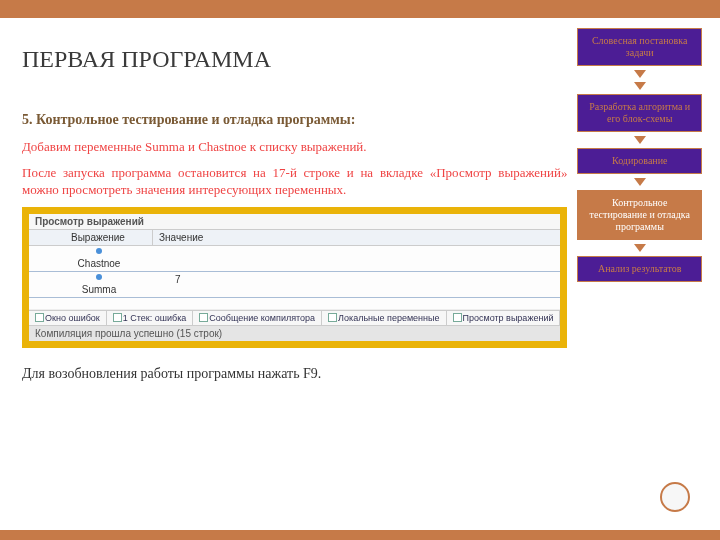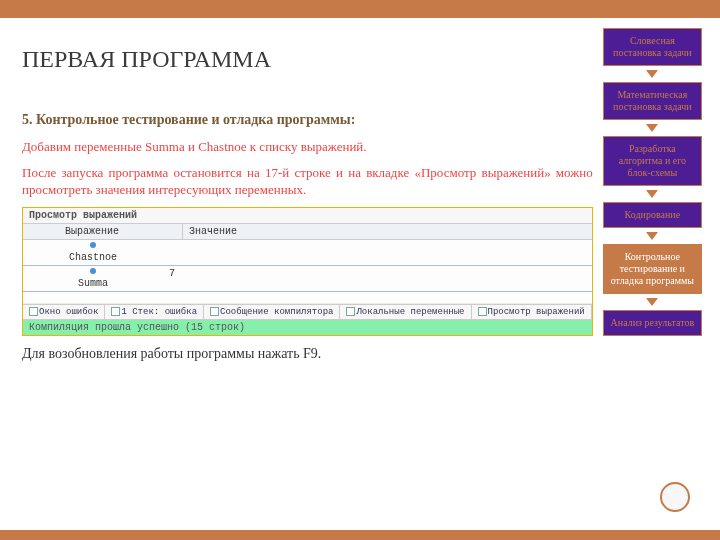--- a/index.html
+++ b/index.html
@@ -38,41 +38,41 @@
   }
   .body-text {
     font-family: Georgia, serif;
     font-size: 13px;
     color: #ef4444;
     line-height: 1.35;
     margin-bottom: 8px;
     text-align: justify;
   }
   .ide-panel {
-    border: 1px solid #eab308;
+    border: 7px solid #eab308;
     background: #fdfdfd;
-    font-family: Liberation Mono, monospace;
+    font-family: Liberation Sans, sans-serif;
     font-size: 10px;
     color: #333;
-    margin: 8px 0 10px 0;
+    margin: 8px 0 18px 0;
   }
   .ide-title {
     padding: 2px 6px;
     color: #555;
     font-weight: bold;
     border-bottom: 1px solid #ccc;
     background: #f7f7f7;
   }
   .ide-head {
     display: flex;
     background: #eef2f7;
     border-bottom: 1px solid #ccc;
   }
   .ide-head div { padding: 2px 6px; }
-  .ide-head .c1 { width: 160px; border-right: 1px solid #ccc; padding-left: 42px; }
+  .ide-head .c1 { width: 124px; border-right: 1px solid #ccc; padding-left: 42px; }
   .ide-row {
     display: flex;
     border-bottom: 1px solid #a9bdd6;
   }
   .ide-row .c1 {
     width: 140px; padding: 2px 6px;
     display: flex; align-items: center; gap: 4px; flex-direction: column;
   }
   .ide-row .c2 { flex: 1; padding: 2px 6px; }
   .dot {
@@ -91,21 +91,21 @@
     padding: 2px 6px;
     border-right: 1px solid #ccc;
     display: flex; align-items: center; gap: 1px;
     white-space: nowrap;
   }
   .ide-tab .chk {
     width: 9px; height: 9px; border: 1px solid #7a9; background: #fff;
     display: inline-block;
   }
   .ide-status {
-    padding: 2px 6px; color: #555; background: #86efac;
+    padding: 2px 6px; color: #555; background: #e5e5e5;
     border-top: 1px solid #ccc;
   }
 
   .side-box {
     border: 1px solid #c67a48;
     background: #4c1d95;
     color: #c67a48;
     font-size: 10px;
     text-align: center;
     padding: 6px 4px;
@@ -193,21 +193,20 @@
       </div>
       <div class="ide-status">Компиляция прошла успешно (15 строк)</div>
     </div>
 
     <p class="resume">Для возобновления работы программы нажать F9.</p>
   </div>
 
   <div class="side">
     <div class="side-box">Словесная постановка задачи</div>
     <div class="arrow"></div>
-    <div class="side-box">Математическая постановка задачи</div>
     <div class="arrow"></div>
     <div class="side-box">Разработка алгоритма и его блок-схемы</div>
     <div class="arrow"></div>
     <div class="side-box">Кодирование</div>
     <div class="arrow"></div>
     <div class="side-box active">Контрольное тестирование и отладка программы</div>
     <div class="arrow"></div>
     <div class="side-box">Анализ результатов</div>
   </div>
 </div>

